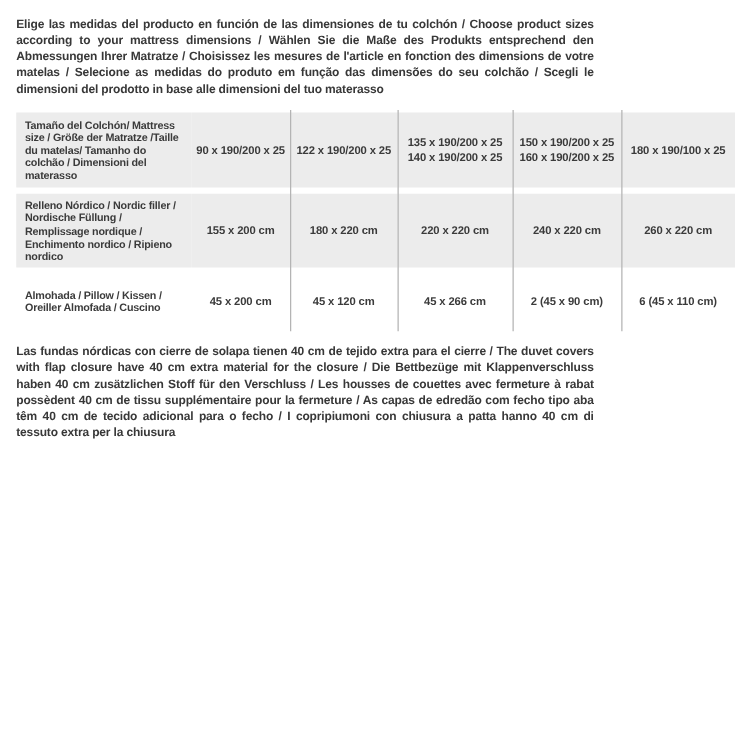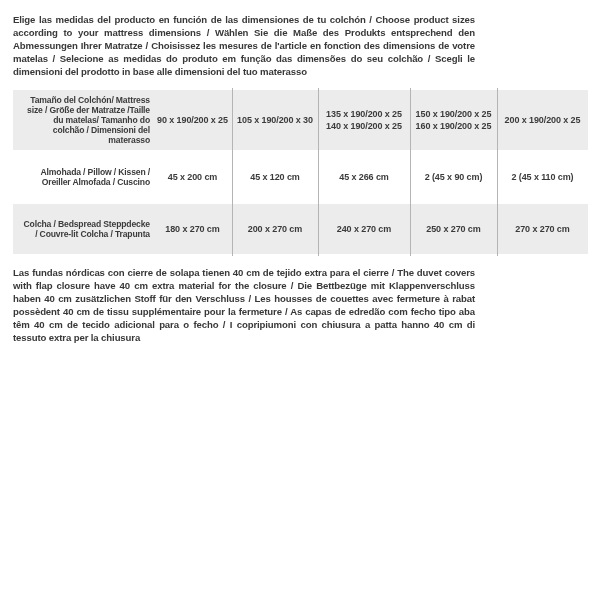--- a/index.html
+++ b/index.html
@@ -15,21 +15,21 @@
   }
   .table-wrap{position:relative;margin-top:7px;width:575px;}
   table{
     border-collapse:separate;border-spacing:0 5px;
     width:575px;table-layout:fixed;
   }
   td{vertical-align:middle;}
   tr.shaded td{background:#ececec;}
   td.label{
     font-size:8.6px;font-weight:bold;line-height:1.18;
-    padding:4px 3px 4px 7px;letter-spacing:-0.15px;text-align:right;margin-top:28px;
+    padding:4px 3px 4px 7px;letter-spacing:-0.15px;text-align:left;margin-top:28px;
   }
   td.val{
     font-size:9px;font-weight:bold;text-align:center;
     white-space:pre-line;line-height:1.4;letter-spacing:-0.1px;padding:2px 2px;
   }
   .vline{
     position:absolute;top:3px;bottom:3px;width:1px;
     background:#b4b4b4;z-index:2;
   }
   .vline.v1{left:219px}.vline.v2{left:305px}.vline.v3{left:397px}.vline.v4{left:484px}
@@ -54,42 +54,42 @@
           <col style="width:79px">
           <col style="width:86px">
         <col style="width:92px">
           <col style="width:87px">
           <col style="width:91px">
       </colgroup>
       <tbody>
           <tr class="shaded" style="height:60px">
         <td class="label">Tamaño del Colchón/ Mattress size / Größe der Matratze /Taille du matelas/ Tamanho do colchão / Dimensioni del materasso</td>
         <td class="val">90 x 190/200 x 25</td>
-        <td class="val">105 x 190/200 x 30</td>
+        <td class="val">122 x 190/200 x 25</td>
         <td class="val">135 x 190/200 x 25
 140 x 190/200 x 25</td>
         <td class="val">150 x 190/200 x 25
 160 x 190/200 x 25</td>
-        <td class="val">200 x 190/200 x 25</td>
+        <td class="val">180 x 190/100 x 25</td>
+      </tr>
+      <tr class="shaded" style="height:56px">
+        <td class="label">Relleno Nórdico / Nordic filler / Nordische Füllung / Remplissage nordique / Enchimento nordico / Ripieno nordico</td>
+        <td class="val">155 x 200 cm</td>
+        <td class="val">180 x 220 cm</td>
+        <td class="val">220 x 220 cm</td>
+        <td class="val">240 x 220 cm</td>
+        <td class="val">260 x 220 cm</td>
       </tr>
       <tr style="height:44px">
         <td class="label">Almohada / Pillow / Kissen / Oreiller Almofada / Cuscino</td>
         <td class="val">45 x 200 cm</td>
         <td class="val">45 x 120 cm</td>
         <td class="val">45 x 266 cm</td>
         <td class="val">2 (45 x 90 cm)</td>
-        <td class="val">2 (45 x 110 cm)</td>
-      </tr>
-      <tr class="shaded" style="height:50px">
-        <td class="label">Colcha / Bedspread Steppdecke / Couvre-lit Colcha / Trapunta</td>
-        <td class="val">180 x 270 cm</td>
-        <td class="val">200 x 270 cm</td>
-        <td class="val">240 x 270 cm</td>
-        <td class="val">250 x 270 cm</td>
-        <td class="val">270 x 270 cm</td>
+        <td class="val">6 (45 x 110 cm)</td>
       </tr>
     </tbody>
       </table>
   </div>
 
   <div class="footnote">Las fundas nórdicas con cierre de solapa tienen 40 cm de tejido extra para el cierre  /  The duvet covers with flap closure have 40 cm extra material for the closure / Die Bettbezüge mit Klappenverschluss haben 40 cm zusätzlichen Stoff für den Verschluss / Les housses de couettes avec fermeture à rabat possèdent 40 cm de tissu supplémentaire pour la fermeture / As capas de edredão com fecho tipo aba têm 40 cm de tecido adicional para o fecho / I copripiumoni con chiusura a patta hanno 40 cm di tessuto extra per la chiusura</div>
 
 </div>
 
 </body></html>

